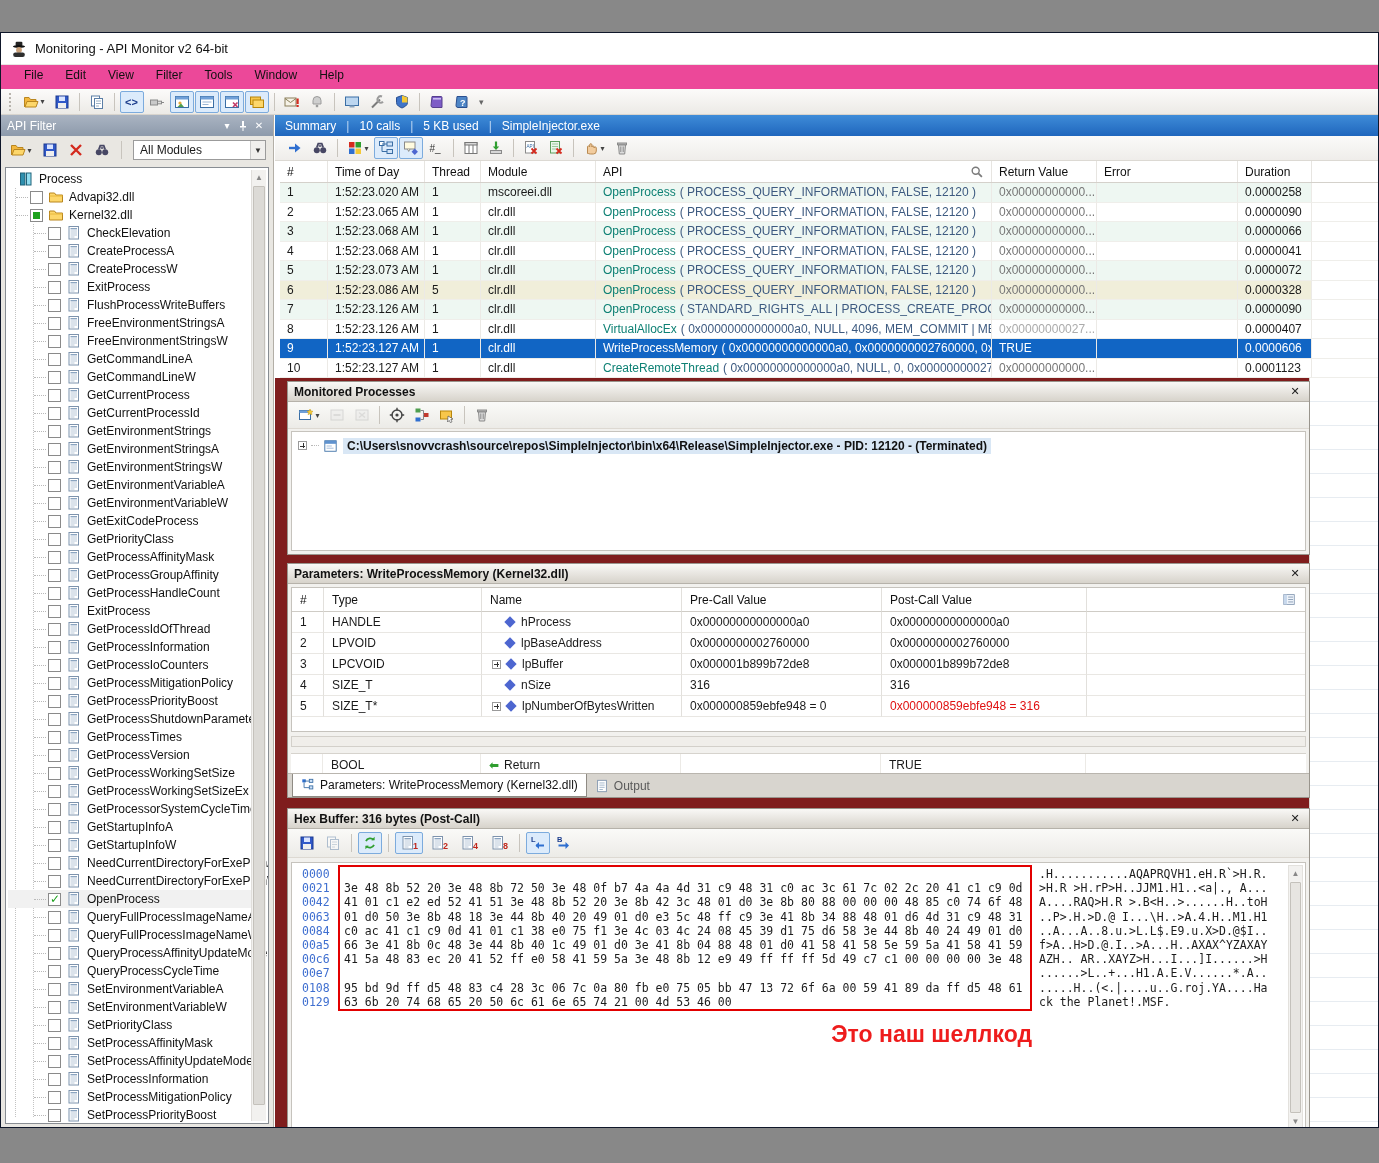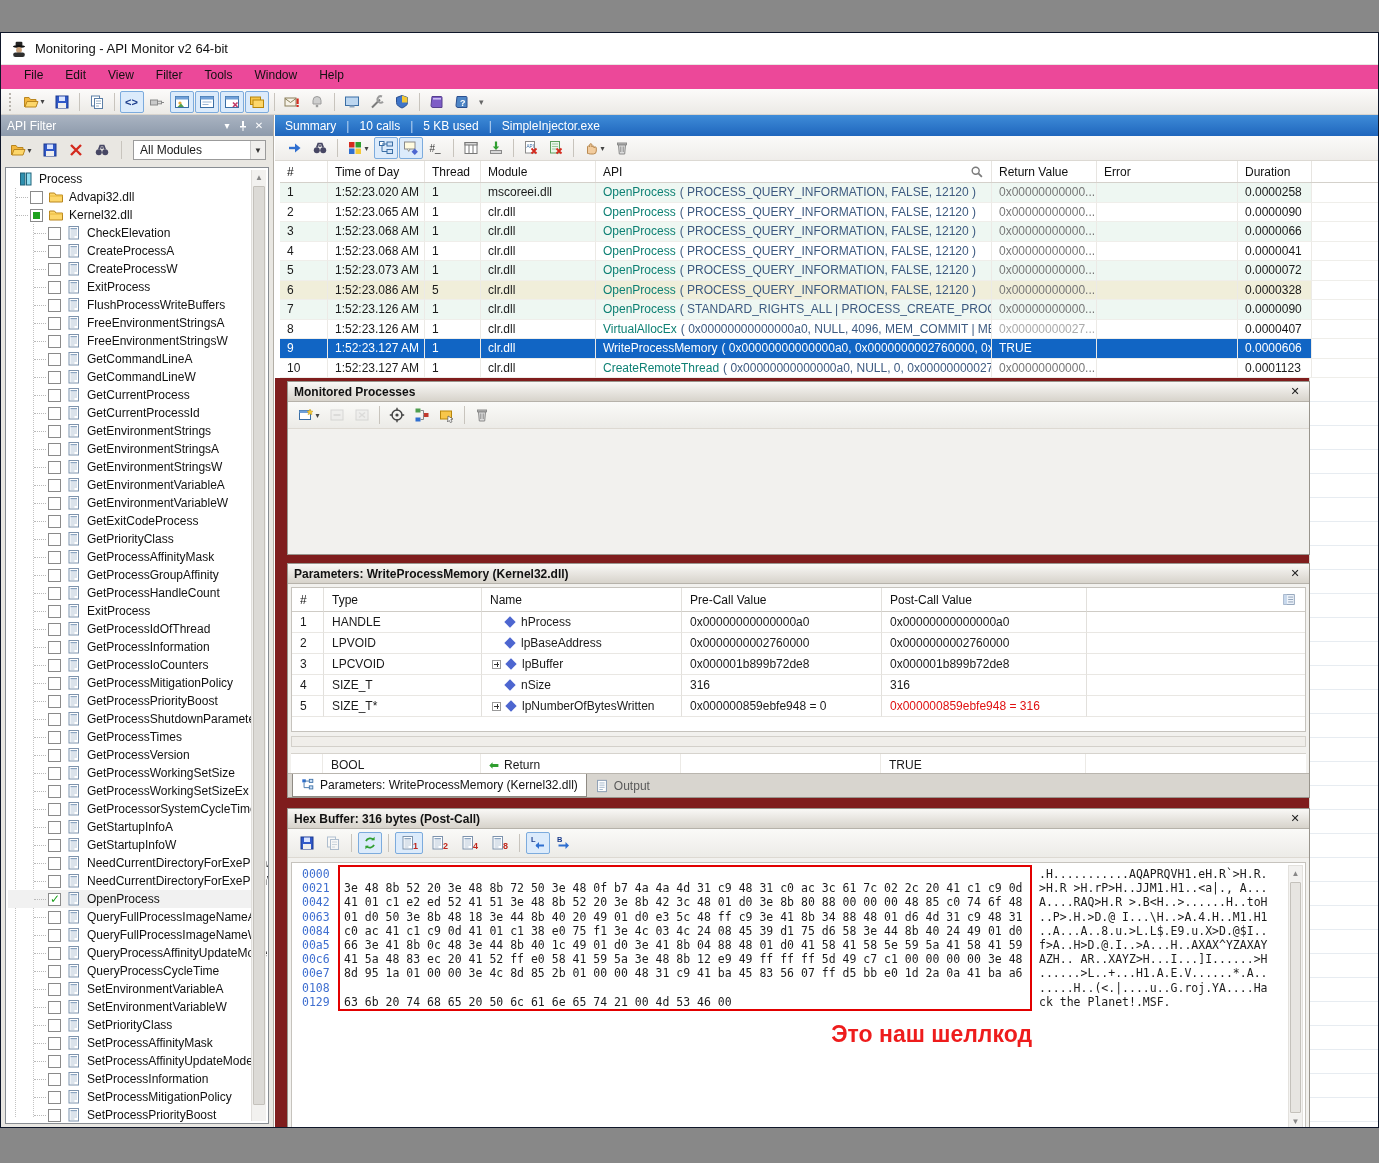--- a/index.html
+++ b/index.html
@@ -1428,20 +1428,34 @@
               <span class="tbtn">
                 <span class="icon">
                   <svg width="16" height="16" viewBox="0 0 16 16">
                     <rect x="3.5" y="3" width="9" height="1.8" fill="#bdbdbd" stroke="#8a8a8a"></rect>
                     <path d="M4.5 5 h7 l-.8 9 h-5.4z" fill="#dcdcdc" stroke="#8a8a8a"></path>
                     <path d="M6.8 6.5 v5.5 M9.2 6.5 v5.5" stroke="#8a8a8a"></path>
                   </svg>
                 </span>
               </span>
             </div>
+          <div class="mon-content">
+            <div class="mon-row">
+              <span class="expander plus"></span>
+              <span class="mon-guide"></span>
+              <span class="icon" style="margin-right:5px;">
+                <svg width="15" height="14" viewBox="0 0 16 16">
+                    <rect x="1.5" y="2" width="13" height="12" fill="#fff" stroke="#3a6ea5"></rect>
+                    <rect x="1.5" y="2" width="13" height="3.5" fill="#5f92cf"></rect>
+                    <path d="M3.5 8 h6 M3.5 10.5 h8" stroke="#9ab6d6"></path>
+                  </svg>
+              </span>
+              <span class="mon-text">C:\Users\snovvcrash\source\repos\SimpleInjector\bin\x64\Release\SimpleInjector.exe - PID: 12120 - (Terminated)</span>
+            </div>
+          </div>
         </div>
 
         <div class="panel" style="top:185px;height:235px;">
           <div class="panel-header">
             <span>Parameters: WriteProcessMemory (Kernel32.dll)</span>
             <span class="sp"></span>
               <span class="pclose">✕</span>
           </div>
           <div class="pgrid">
             <div class="prow phead">
@@ -1657,22 +1671,22 @@
             </div>
           <div class="hex-content">
             <div class="hexrows">
                 <div class="hexrow"><span class="hoff">0000</span><span class="hascii">.H...........AQAPRQVH1.eH.R`&gt;H.R.</span></div>
                 <div class="hexrow"><span class="hoff">0021</span><span class="hbytes">3e 48 8b 52 20 3e 48 8b 72 50 3e 48 0f b7 4a 4a 4d 31 c9 48 31 c0 ac 3c 61 7c 02 2c 20 41 c1 c9 0d</span><span class="hascii">&gt;H.R &gt;H.rP&gt;H..JJM1.H1..&lt;a|., A...</span></div>
                 <div class="hexrow"><span class="hoff">0042</span><span class="hbytes">41 01 c1 e2 ed 52 41 51 3e 48 8b 52 20 3e 8b 42 3c 48 01 d0 3e 8b 80 88 00 00 00 48 85 c0 74 6f 48</span><span class="hascii">A....RAQ&gt;H.R &gt;.B&lt;H..&gt;......H..toH</span></div>
                 <div class="hexrow"><span class="hoff">0063</span><span class="hbytes">01 d0 50 3e 8b 48 18 3e 44 8b 40 20 49 01 d0 e3 5c 48 ff c9 3e 41 8b 34 88 48 01 d6 4d 31 c9 48 31</span><span class="hascii">..P&gt;.H.&gt;D.@ I...\H..&gt;A.4.H..M1.H1</span></div>
                 <div class="hexrow"><span class="hoff">0084</span><span class="hbytes">c0 ac 41 c1 c9 0d 41 01 c1 38 e0 75 f1 3e 4c 03 4c 24 08 45 39 d1 75 d6 58 3e 44 8b 40 24 49 01 d0</span><span class="hascii">..A...A..8.u.&gt;L.L$.E9.u.X&gt;D.@$I..</span></div>
                 <div class="hexrow"><span class="hoff">00a5</span><span class="hbytes">66 3e 41 8b 0c 48 3e 44 8b 40 1c 49 01 d0 3e 41 8b 04 88 48 01 d0 41 58 41 58 5e 59 5a 41 58 41 59</span><span class="hascii">f&gt;A..H&gt;D.@.I..&gt;A...H..AXAX^YZAXAY</span></div>
                 <div class="hexrow"><span class="hoff">00c6</span><span class="hbytes">41 5a 48 83 ec 20 41 52 ff e0 58 41 59 5a 3e 48 8b 12 e9 49 ff ff ff 5d 49 c7 c1 00 00 00 00 3e 48</span><span class="hascii">AZH.. AR..XAYZ&gt;H...I...]I......&gt;H</span></div>
-                <div class="hexrow"><span class="hoff">00e7</span><span class="hbytes">8d 95 1a 01 00 00 3e 4c 8d 85 2b 01 00 00 48 31 c9 41 ba 45 83 56 07 ff d5 bb e0 1d 2a 0a 41 ba a6</span><span class="hascii">......&gt;L..+...H1.A.E.V......*.A..</span></div>
-                <div class="hexrow"><span class="hoff">0108</span><span class="hascii">.....H..(&lt;.|....u..G.roj.YA....Ha</span></div>
+                <div class="hexrow"><span class="hoff">00e7</span><span class="hascii">......&gt;L..+...H1.A.E.V......*.A..</span></div>
+                <div class="hexrow"><span class="hoff">0108</span><span class="hbytes">95 bd 9d ff d5 48 83 c4 28 3c 06 7c 0a 80 fb e0 75 05 bb 47 13 72 6f 6a 00 59 41 89 da ff d5 48 61</span><span class="hascii">.....H..(&lt;.|....u..G.roj.YA....Ha</span></div>
                 <div class="hexrow"><span class="hoff">0129</span><span class="hbytes">63 6b 20 74 68 65 20 50 6c 61 6e 65 74 21 00 4d 53 46 00</span><span class="hascii">ck the Planet!.MSF.</span></div>
               </div>
             <div class="redbox" style="border-color: rgb(226, 0, 0);"></div>
             <div class="annotation" style="color: rgb(238, 28, 28);">Это наш шеллкод</div>
             <div class="hex-scroll">
               <div class="scroll-arrow">▲</div>
               <div class="scroll-thumb"></div>
               <div class="scroll-arrow bottom">▼</div>
             </div>
           </div>

